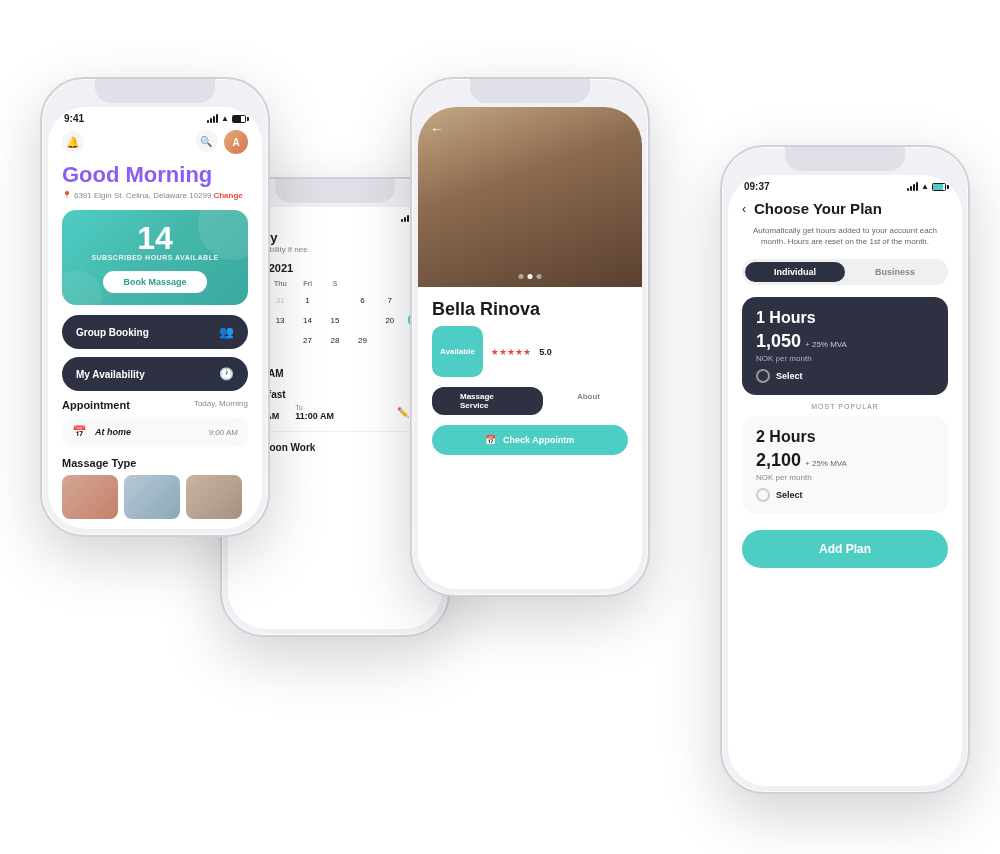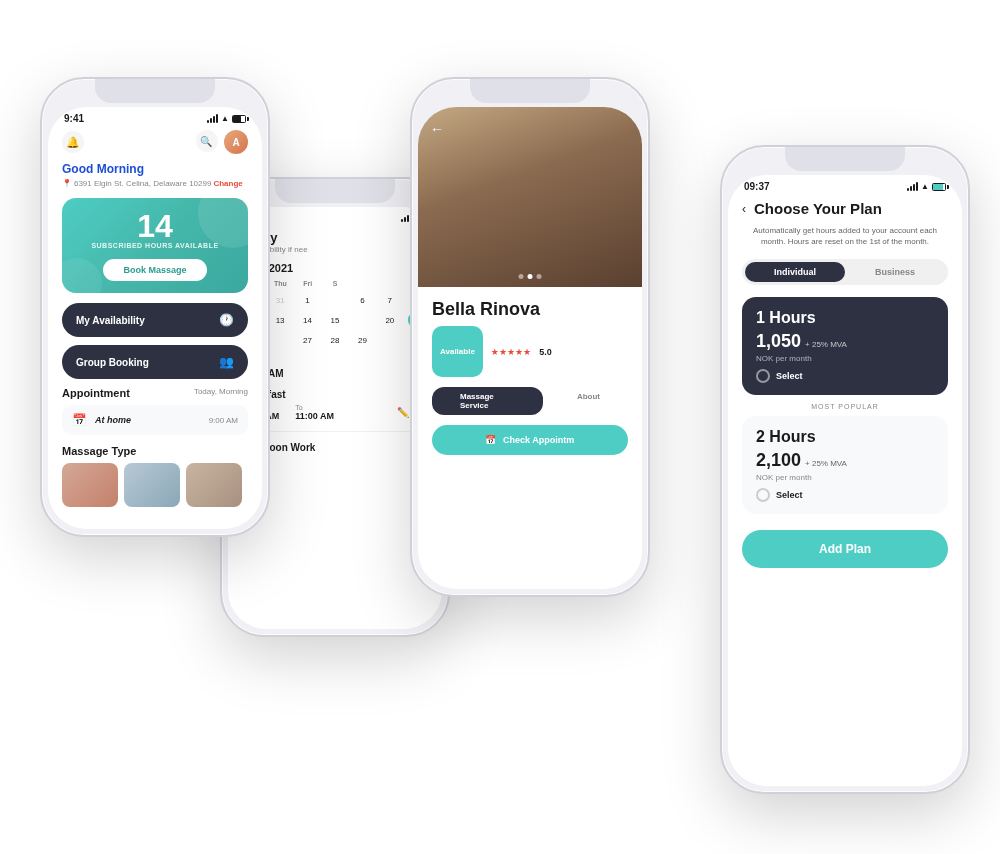--- a/index.html
+++ b/index.html
@@ -134,21 +134,21 @@
     .p1-icons { display: flex; gap: 6px; }
     .p1-icon-btn {
       width: 22px; height: 22px; background: #f5f5f5; border-radius: 50%;
       display: flex; align-items: center; justify-content: center; font-size: 10px;
     }
     .p1-avatar {
       width: 24px; height: 24px; border-radius: 50%; background: linear-gradient(135deg, #e8a87c, #d4754e);
       overflow: hidden; display: flex; align-items: center; justify-content: center;
       font-size: 10px; color: white; font-weight: bold;
     }
-    .p1-greeting { font-size: 12px; font-weight: 800; color: #1d4ed8; margin-bottom: 3px; }
+    .p1-greeting { font-size: 22px; font-weight: 800; color: #8b5cf6; margin-bottom: 3px; }
     .p1-address { font-size: 8px; color: #888; display: flex; align-items: center; gap: 2px; margin-bottom: 10px; }
     .p1-address .pin { color: #888; font-size: 8px; }
     .p1-address .change { color: #e74c3c; font-weight: 600; }
 
     .p1-card {
       background: linear-gradient(135deg, #4ecdc4, #45b7aa, #3aa89f);
       border-radius: 14px;
       padding: 12px 14px;
       margin-bottom: 10px;
       text-align: center;
@@ -422,27 +422,27 @@
           <span class="change">Change</span>
         </div>
 
         <div class="p1-card">
           <div class="p1-hours-num">14</div>
           <div class="p1-hours-label">SUBSCRIBED HOURS AVAILABLE</div>
           <button class="p1-book-btn">Book Massage</button>
         </div>
 
         <div class="p1-action-btn">
+          <span class="p1-action-label">Group Booking</span>
+          <span class="p1-action-icon">👥</span>
+        </div>
+
+        <div class="p1-action-btn">
           <span class="p1-action-label">My Availability</span>
           <span class="p1-action-icon">🕐</span>
-        </div>
-
-        <div class="p1-action-btn">
-          <span class="p1-action-label">Group Booking</span>
-          <span class="p1-action-icon">👥</span>
         </div>
 
         <div class="p1-section-title">
           <span>Appointment</span>
           <span class="p1-section-right">Today, Morning</span>
         </div>
         <div class="p1-appointment">
           <span class="p1-apt-icon">📅</span>
           <span class="p1-apt-label">At home</span>
           <span class="p1-apt-time">9:00 AM</span>

